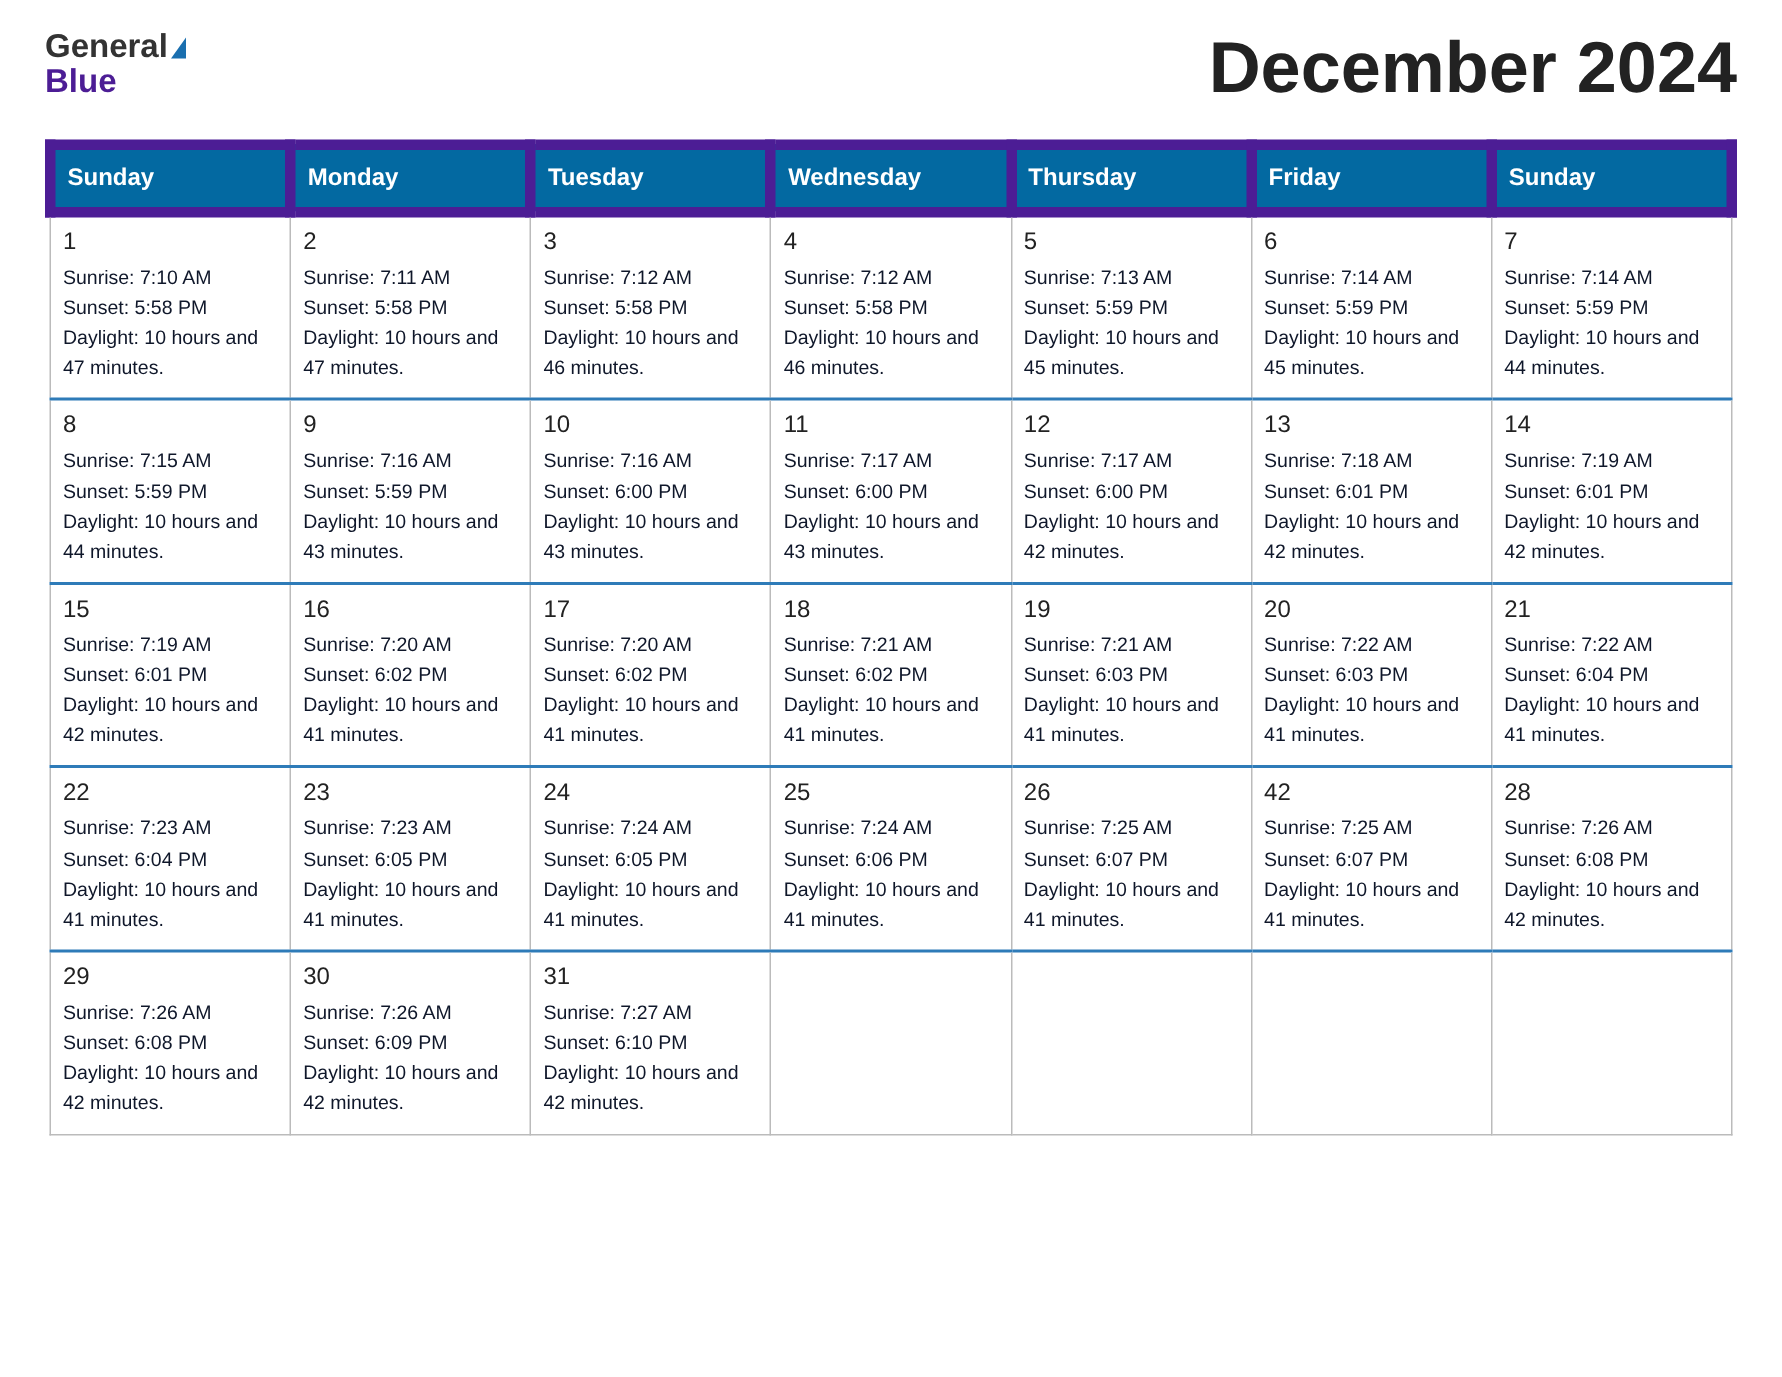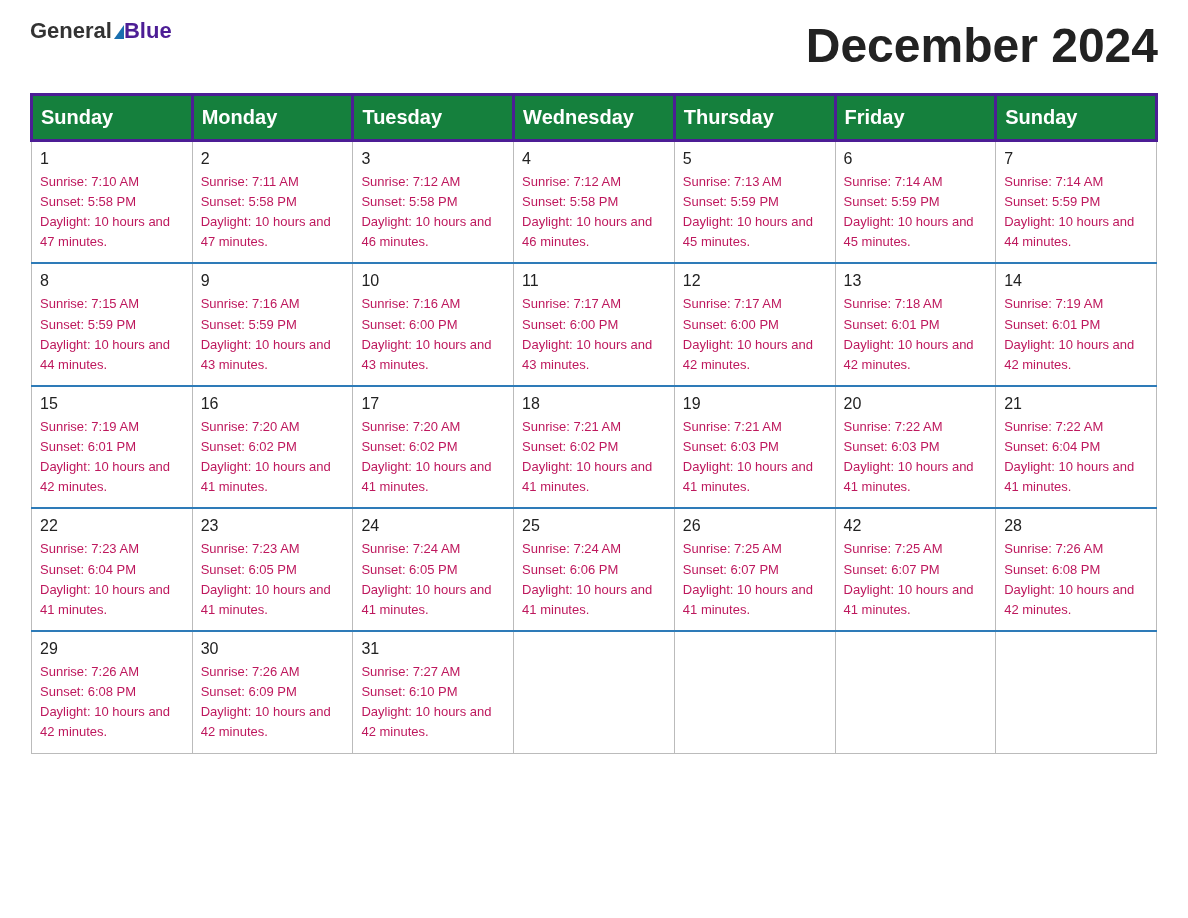--- a/index.html
+++ b/index.html
@@ -11,21 +11,21 @@
       padding: 20px 30px;
     }
     .header {
       display: flex;
       justify-content: space-between;
       align-items: flex-start;
       margin-bottom: 20px;
     }
     .logo {
       display: flex;
-      flex-direction: row;
+      flex-direction: column;
       align-items: flex-start;
     }
     .logo-general {
       font-size: 22px;
       font-weight: bold;
       color: #333;
       line-height: 1;
     }
     .logo-blue {
       font-size: 22px;
@@ -55,27 +55,27 @@
       font-size: 22px;
       color: #444;
       margin-top: 4px;
     }
     .calendar-table {
       width: 100%;
       border-collapse: collapse;
       table-layout: fixed;
     }
     .calendar-table th {
-      background-color: #15803d;
+      background-color: #0369a1;
       color: #fff;
-      font-size: 20px;
+      font-size: 16px;
       font-weight: bold;
       padding: 10px 8px;
       text-align: left;
-      border: 3px solid #4c1d95;
+      border: 7px solid #4c1d95;
     }
     .calendar-table td {
       vertical-align: top;
       padding: 8px 8px 10px 8px;
       border: 1px solid #bbb;
       font-size: 13px;
       color: #333;
       background: #fff;
       min-height: 100px;
       height: 120px;
@@ -83,21 +83,21 @@
     .day-number {
       font-size: 16px;
       font-weight: normal;
       color: #222;
       display: block;
       margin-bottom: 4px;
     }
     .day-info {
       font-size: 13px;
       line-height: 1.55;
-      color: #be185d;
+      color: #0f172a;
     }
     .empty-cell {
       background: #fff;
     }
     .row-border td {
       border-top: 2px solid #2e7bb8;
     }
   </style>
 </head>
 <body>

